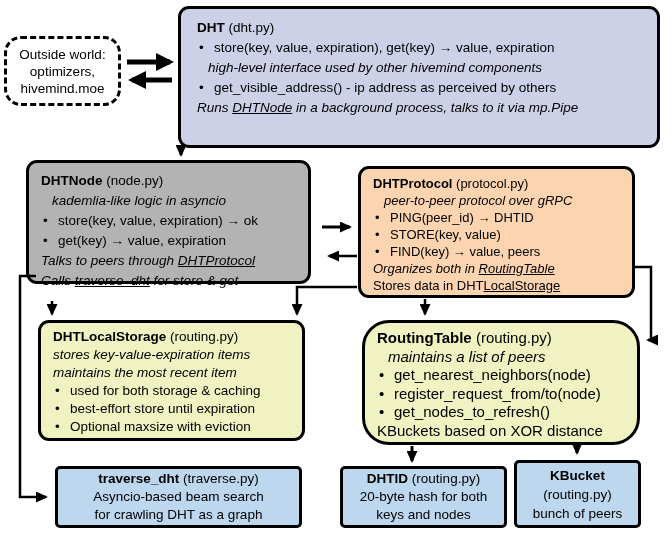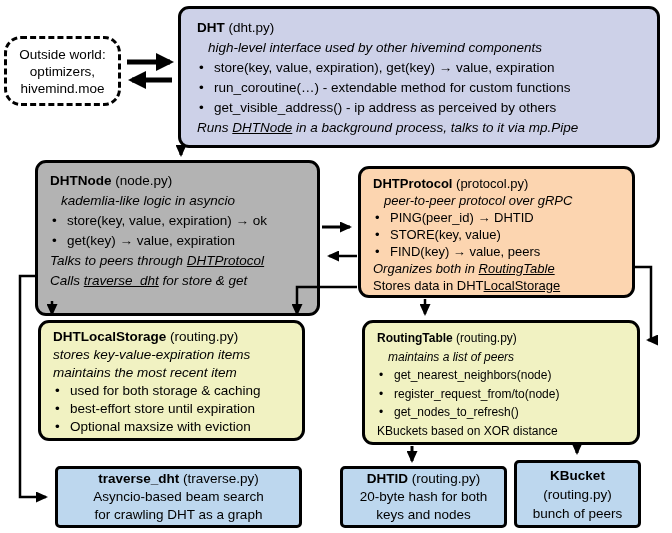--- a/index.html
+++ b/index.html
@@ -13,24 +13,24 @@
   .b { font-weight: bold; }
   .i { font-style: italic; }
   .u { text-decoration: underline; }
   .ind { padding-left: 11px; }
   .blt { display: inline-block; width: 15px; padding-left: 2px; }
 
   .outside { left: 4px; top: 36px; width: 117px; height: 70px; border-style: dashed; border-radius: 17px;
              display: flex; flex-direction: column; justify-content: center; align-items: center;
              font-size: 13.5px; font-weight: normal; line-height: 17px; }
   .dht { left: 178px; top: 6px; width: 482px; height: 142px; background: #cdd1e8; padding: 9px 6px 0 16px; font-size: 13.5px; line-height: 20px; }
-  .node { left: 35px; top: 160px; width: 285px; height: 156px; background: #b3b3b3; padding: 8px 6px 0 12px; font-size: 13.5px; line-height: 20px; }
+  .node { left: 26px; top: 160px; width: 285px; height: 124px; background: #b3b3b3; padding: 8px 6px 0 12px; font-size: 13.5px; line-height: 20px; }
   .protocol { left: 358px; top: 166px; width: 277px; height: 132px; background: #fcd5b0; padding: 6px 6px 0 12px; font-size: 13px; line-height: 17px; }
   .localstorage { left: 38px; top: 320px; width: 267px; height: 121px; background: #f1f2c2; padding: 5px 6px 0 12px; font-size: 13.5px; line-height: 18px; border-radius: 11px; }
-  .routing { left: 362px; top: 320px; width: 278px; height: 125px; background: #f1f2c2; padding: 6px 8px 0 12px; font-size: 12px; line-height: 18.5px; }
+  .routing { left: 362px; top: 320px; width: 278px; height: 125px; background: #f1f2c2; padding: 6px 8px 0 12px; font-size: 15px; line-height: 18.5px; border-radius: 27px; }
   .leaf { background: #bdd7ee; border-radius: 5px; text-align: center; font-size: 13.5px; line-height: 18px;
           display: flex; flex-direction: column; justify-content: center; }
   .traverse { left: 55px; top: 466px; width: 247px; height: 62px; }
   .dhtid { left: 340px; top: 466px; width: 167px; height: 62px; }
   .kbucket { left: 514px; top: 460px; width: 127px; height: 68px; line-height: 19px; }
 </style>
 </head>
 <body>
 
 <div class="canvas">
@@ -59,23 +59,22 @@
   </svg>
 
   <div class="box outside">
     <div class="line">Outside world:</div>
     <div class="line">optimizers,</div>
     <div class="line">hivemind.moe</div>
   </div>
 
   <div class="box dht">
     <div class="line"><span class="b">DHT</span><span> (dht.py)</span></div>
+    <div class="line"><span class="blt">•</span><span>store(key, value, expiration), get(key) → value, expiration</span></div>
     <div class="line i ind">high-level interface used by other hivemind components</div>
-    <div class="line"><span class="blt">•</span><span>store(key, value, expiration), get(key) → value, expiration</span></div>
-    <div class="line"><span class="blt">•</span><span>run_coroutine(…) - extendable method for custom functions</span></div>
     <div class="line"><span class="blt">•</span><span>get_visible_address() - ip address as perceived by others</span></div>
     <div class="line i"><span>Runs </span><span class="u">DHTNode</span><span> in a background process, talks to it via mp.Pipe</span></div>
   </div>
 
   <div class="box node">
     <div class="line"><span class="b">DHTNode</span><span> (node.py)</span></div>
     <div class="line i ind">kademlia-like logic in asyncio</div>
     <div class="line"><span class="blt">•</span><span>store(key, value, expiration) → ok</span></div>
     <div class="line"><span class="blt">•</span><span>get(key) → value, expiration</span></div>
     <div class="line i"><span>Talks to peers through </span><span class="u">DHTProtocol</span><span></span></div>

